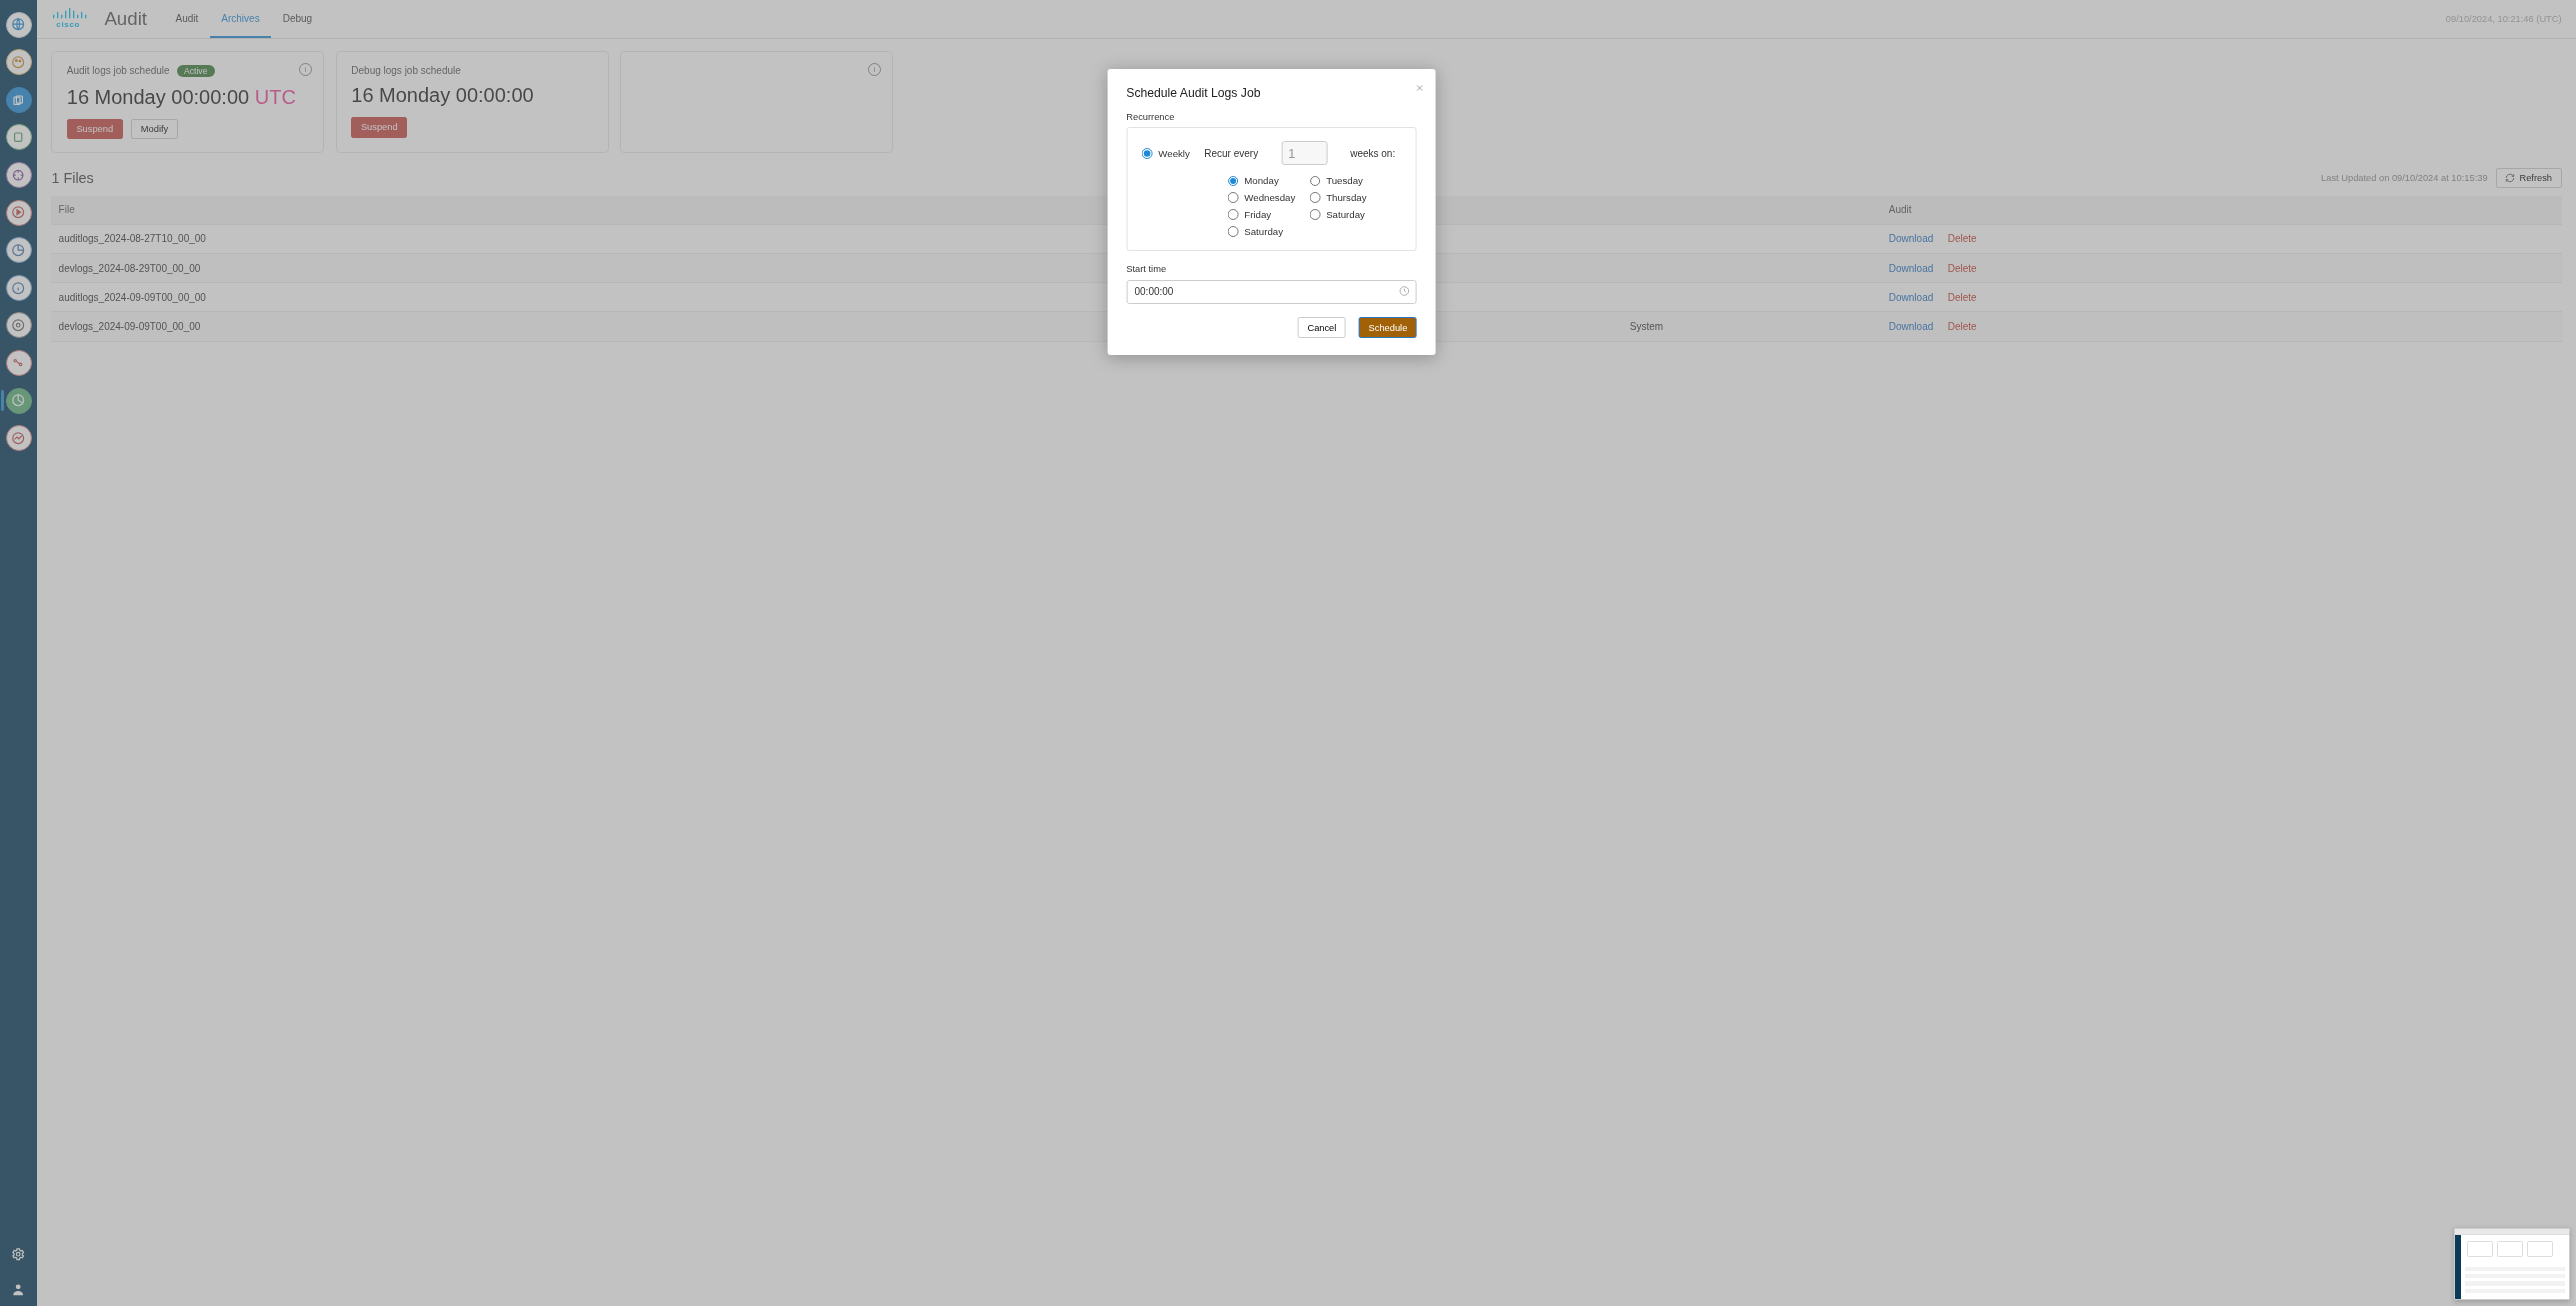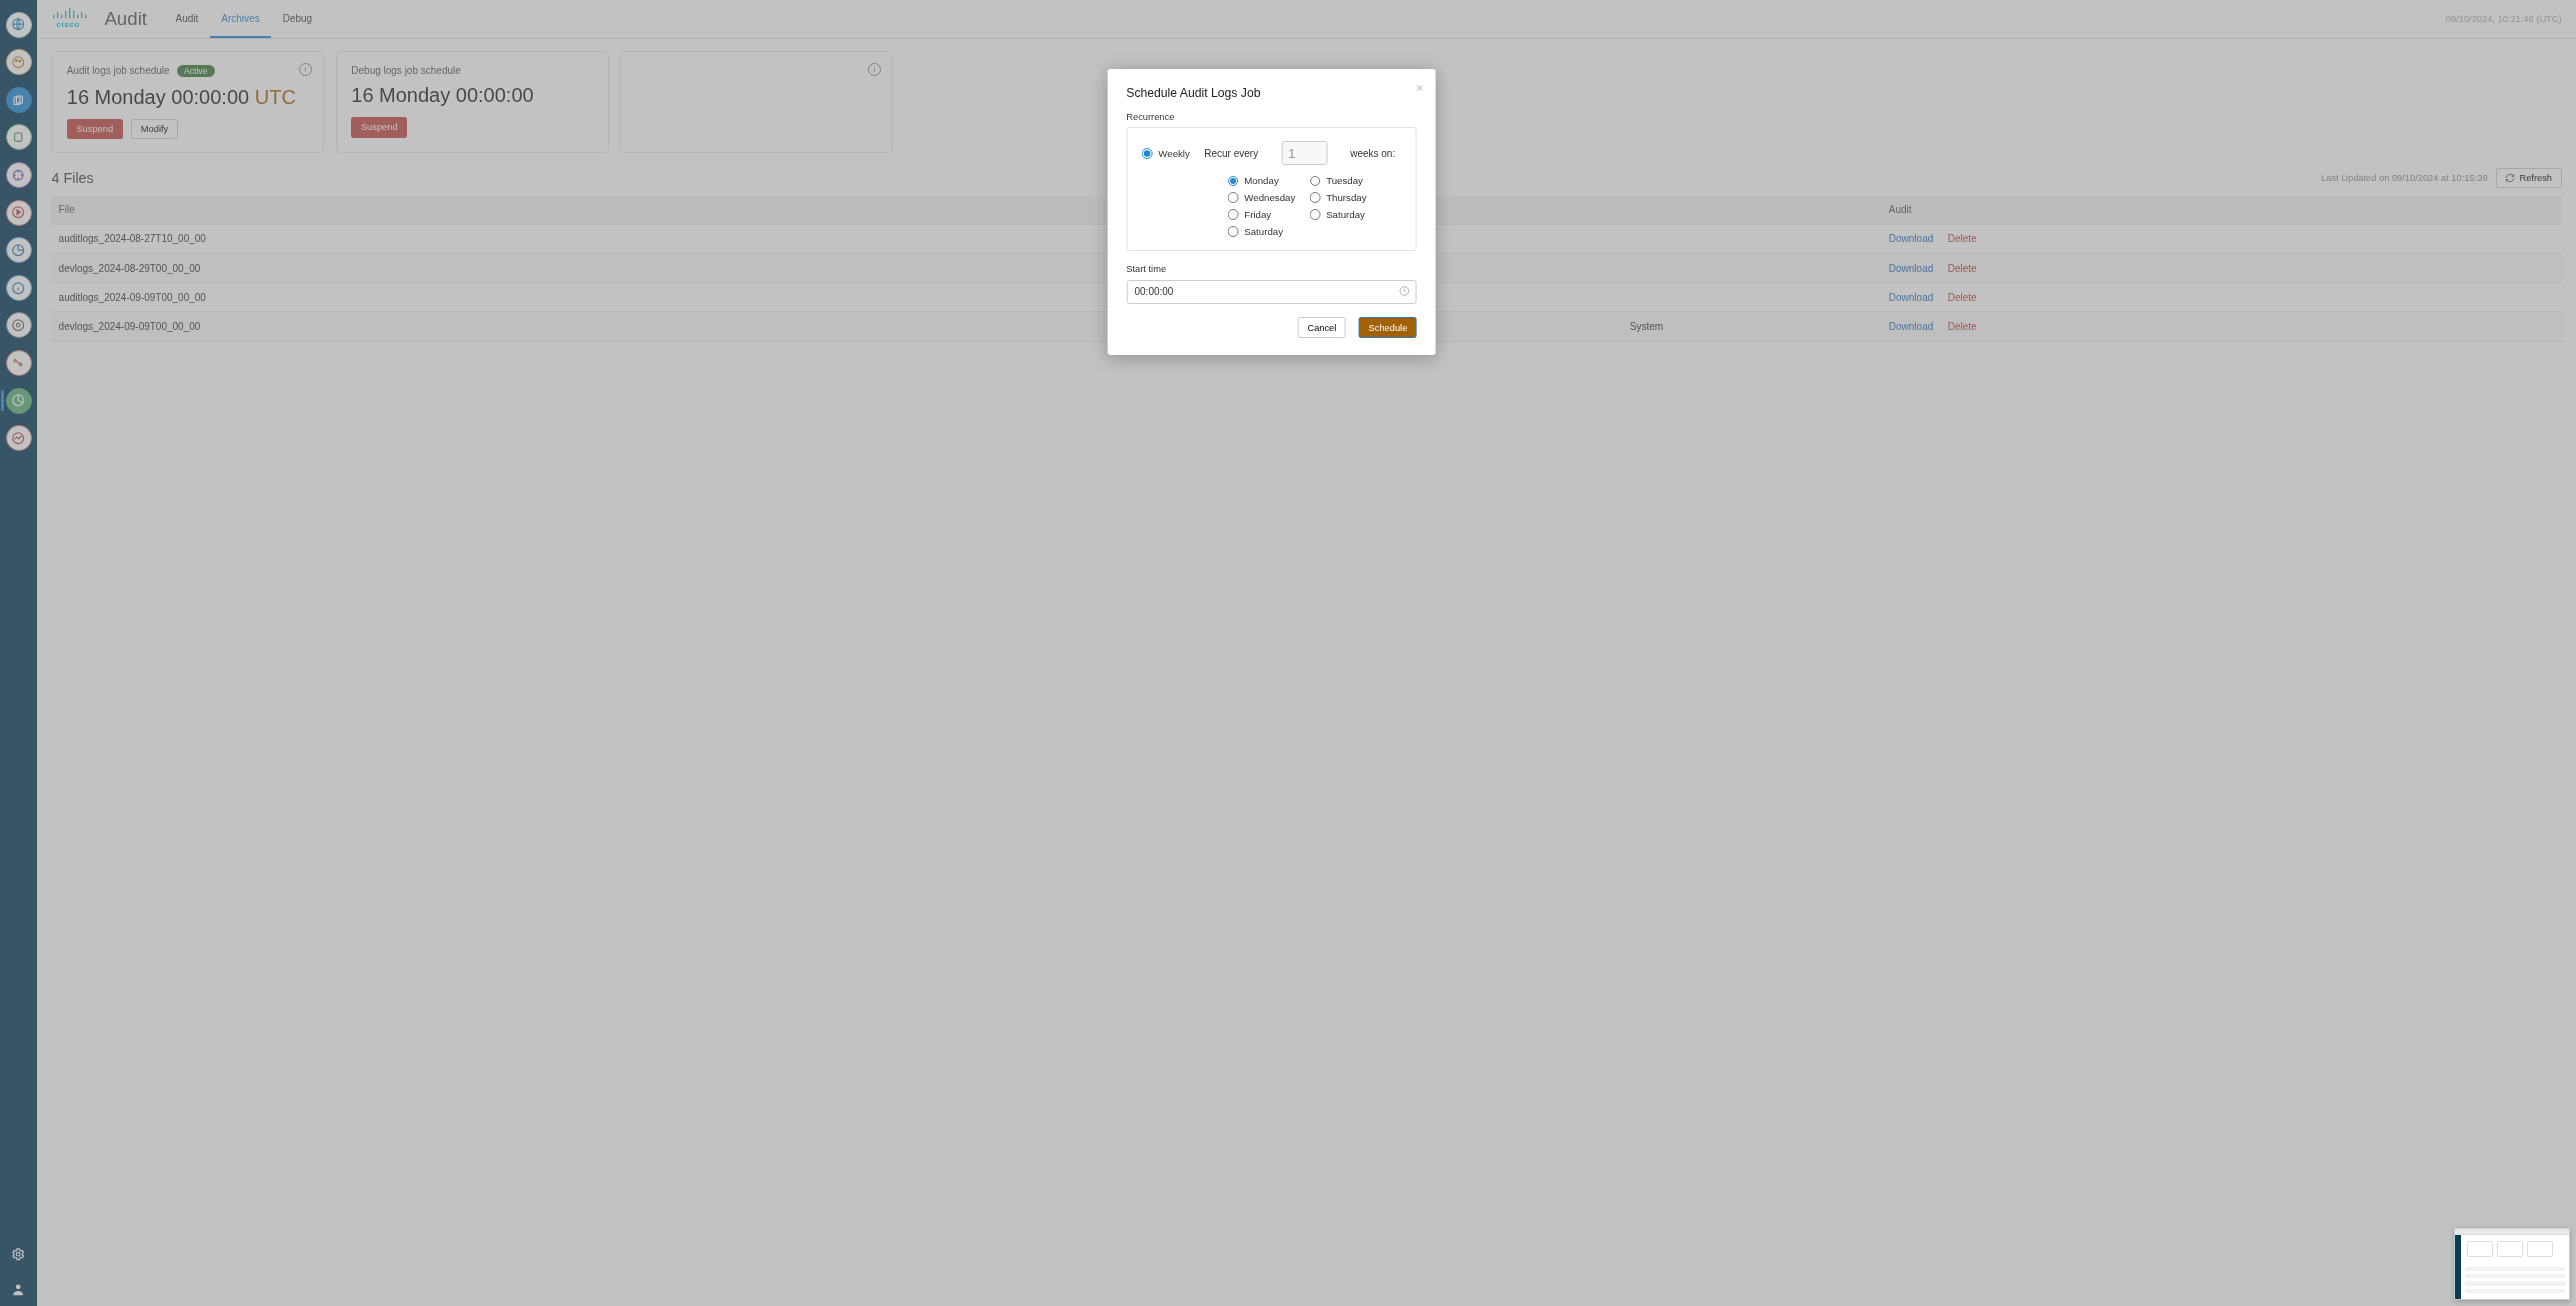--- a/index.html
+++ b/index.html
@@ -122,21 +122,21 @@
   width:13px; height:13px; border:1.1px solid #888;
   border-radius:50%;
   display:flex;align-items:center;justify-content:center;
   font-size:8px; color:#888;
 }
 .big-time {
   font-size:20px;
   color:#222;
   margin-bottom:10px;
 }
-.big-time .tz { color:#a16207; }
+.big-time .tz { color:#ec4899; }
 .btn { padding:4.3px 8.6px; border-radius:2.2px; border:0.7px solid #ccc; background:#fff; cursor:pointer; font-size:9.3px; }
 .btn.danger { background:#c34a42; color:#fff; border-color:#c34a42; }
 .btn.primary { background:#a16207; color:#fff; border-color:#2876c8; }
 .btn + .btn { margin-left:5.8px; }
 
 
 .files-header { display:flex; align-items:center; margin-bottom:7.2px; }
 .files-title { font-size:14.4px; color:#444; }
 .files-header .right { margin-left:auto; display:flex; align-items:center; gap:8px; }
 .last-updated { color:#888; font-size:9.3px; }
@@ -366,21 +366,21 @@
         </div>
         <button class="btn danger">Suspend</button>
       </div>
 
       <div class="card">
         <div class="info-icon">i</div>
       </div>
     </div>
 
     <div class="files-header">
-      <div class="files-title">4 Files</div>
+      <div class="files-title">1 Files</div>
       <div class="right">
         <span class="last-updated">Last Updated on 09/10/2024 at 10:15:39</span>
         <button class="btn refresh-btn">
           <svg width="10" height="10" viewBox="0 0 24 24" fill="none" stroke="#444" stroke-width="2">
               <path d="M3 12a9 9 0 0 1 15-6.7L21 8M21 3v5h-5M21 12a9 9 0 0 1-15 6.7L3 16M3 21v-5h5"></path>
             </svg>
           <span>Refresh</span>
         </button>
       </div>
     </div>

